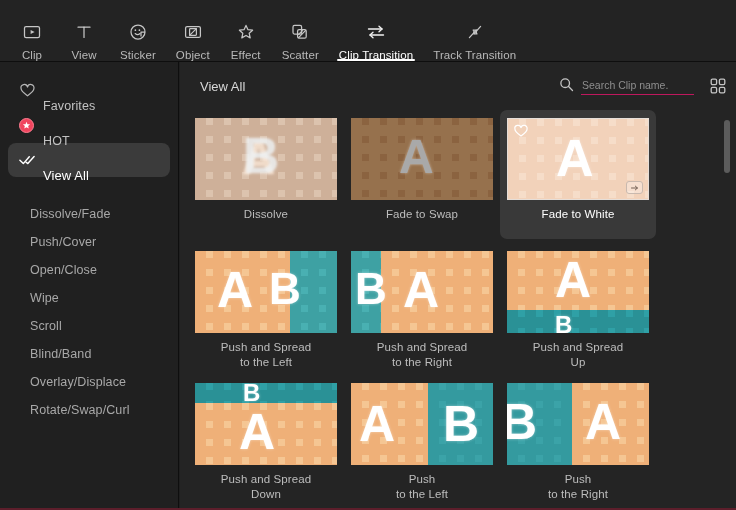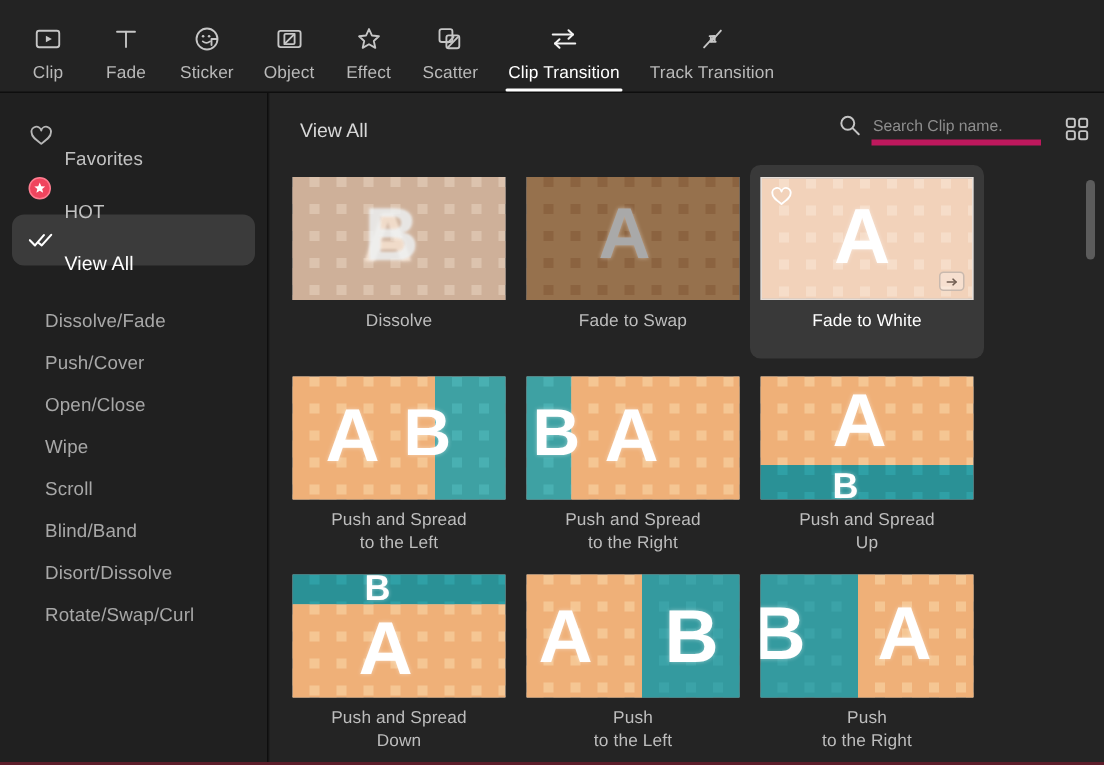--- a/index.html
+++ b/index.html
@@ -13,21 +13,21 @@
 
   
   #topbar {
     position: absolute; left: 0; top: 0; width: 736px; height: 62px;
     background: #232323;
     border-bottom: 1px solid #0e0e0e;
     display: flex; align-items: flex-start; padding-left: 6px;
   }
   .ttab {
     position: relative;
-    display: flex; flex-direction: column; align-items: center; justify-content: center;
+    display: flex; flex-direction: column; align-items: center; justify-content: flex-end;
     padding: 7px 10px 0 10px; min-width: 52px; height: 61px; cursor: pointer;
   }
   .ttab .ticon { height: 26px; display: flex; align-items: center; justify-content: center; }
   .ttab .ticon svg { display: block; }
   .ttab .tlabel {
     font-size: 11.5px; color: #b9b9b9; margin-top: 4px; white-space: nowrap; letter-spacing: .1px;
   }
   .ttab.active .tlabel { color: #ffffff; }
   .ttab .underline {
     position: absolute; bottom: 0px; left: 8px; right: 8px; height: 2.5px;
@@ -66,21 +66,21 @@
     background: #242424;
   }
   #main-header {
     position: relative; height: 48px; display: flex; align-items: center;
     padding: 0 8px 0 20px;
   }
   #view-title { font-size: 13px; color: #d8d8d8; }
   #header-right { margin-left: auto; display: flex; align-items: center; gap: 14px; }
   #search-wrap { display: flex; align-items: center; gap: 7px; }
   #search-field {
-    width: 113px; border: none; border-bottom: 4px solid #be185d; background: transparent;
+    width: 113px; border: none; border-bottom: 1px solid #be185d; background: transparent;
     color: #dddddd; font-family: "Liberation Sans", sans-serif; font-size: 10.5px;
     padding: 2px 1px 3px 1px; outline: none;
   }
   #search-field::placeholder { color: #8e8e8e; }
   #grid-toggle { cursor: pointer; display: flex; padding: 2px; }
 
   
   #grid {
     position: absolute; left: 0; top: 48px; width: 545px; height: 398px;
     padding: 0 0 0 8px;
@@ -149,21 +149,21 @@
         </span>
         <span class="tlabel">Clip</span>
       </div>
       <div class="ttab">
         <span class="ticon">
           <svg width="20" height="20" viewBox="0 0 20 20" fill="none" stroke="#c6c6c6" stroke-width="1.25" stroke-linecap="round" stroke-linejoin="round">
             <line x1="4" y1="5.2" x2="16" y2="5.2"></line>
             <line x1="10" y1="5.2" x2="10" y2="15.4"></line>
           </svg>
         </span>
-        <span class="tlabel">Fade</span>
+        <span class="tlabel">View</span>
       </div>
       <div class="ttab">
         <span class="ticon">
           <svg width="20" height="20" viewBox="0 0 20 20" fill="none" stroke="#c6c6c6" stroke-width="1.25" stroke-linecap="round" stroke-linejoin="round">
             <path d="M17 10a7 7 0 1 1-7-7 7 7 0 0 1 7 7 z M17 10 l-4 0 0 4"></path>
             <circle cx="7.4" cy="8.2" r=".85" fill="#c6c6c6" stroke="none"></circle>
             <circle cx="11.4" cy="8.2" r=".85" fill="#c6c6c6" stroke="none"></circle>
             <path d="M7.2 11.6 q2.4 2 4.8 0"></path>
           </svg>
         </span>
@@ -264,21 +264,21 @@
       <div class="side-item plain">
         <span class="slabel">Wipe</span>
       </div>
       <div class="side-item plain">
         <span class="slabel">Scroll</span>
       </div>
       <div class="side-item plain">
         <span class="slabel">Blind/Band</span>
       </div>
       <div class="side-item plain">
-        <span class="slabel">Disort/Dissolve</span>
+        <span class="slabel">Overlay/Displace</span>
       </div>
       <div class="side-item plain">
         <span class="slabel">Rotate/Swap/Curl</span>
       </div>
     </div>
 
   <div id="main">
     <div id="main-header">
       <div id="view-title">View All</div>
       <div id="header-right">

